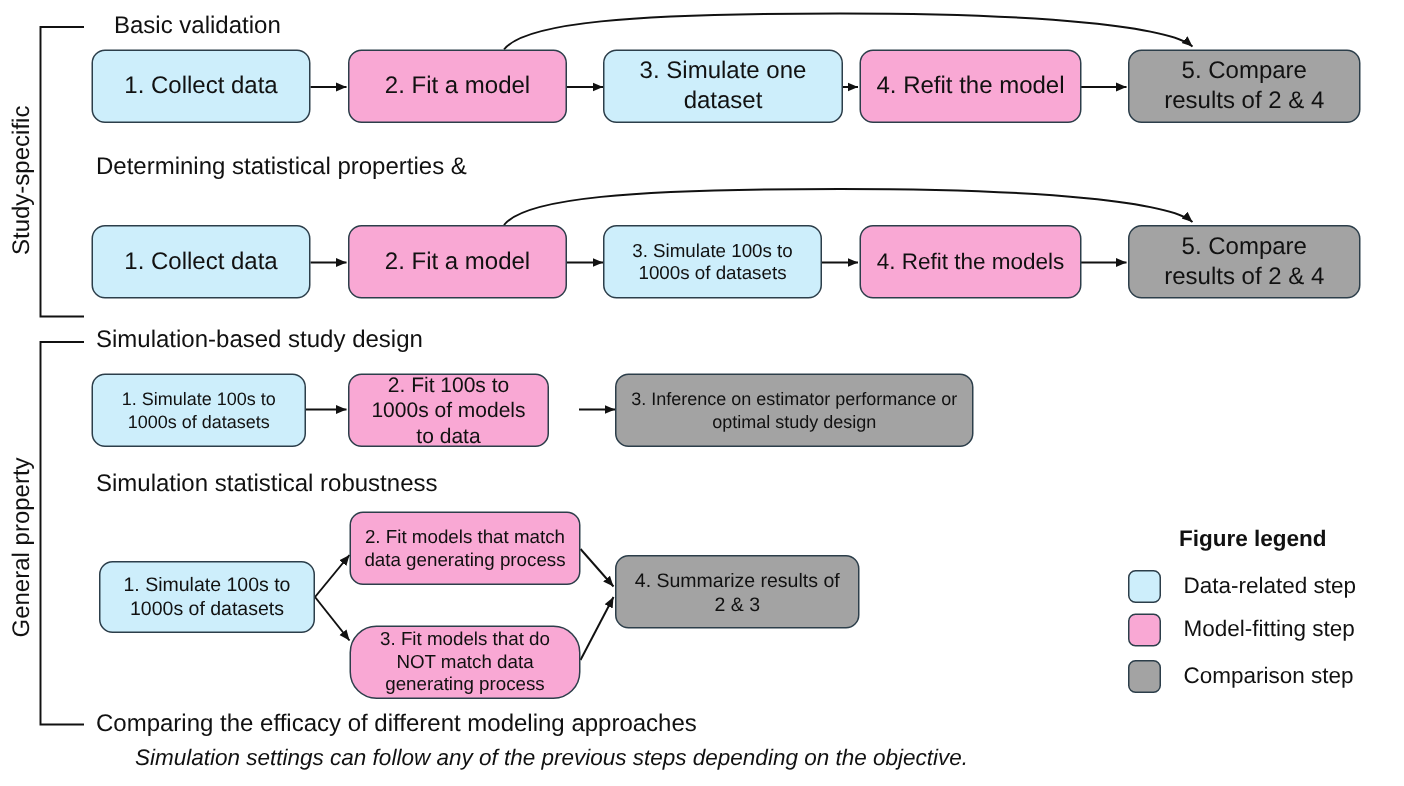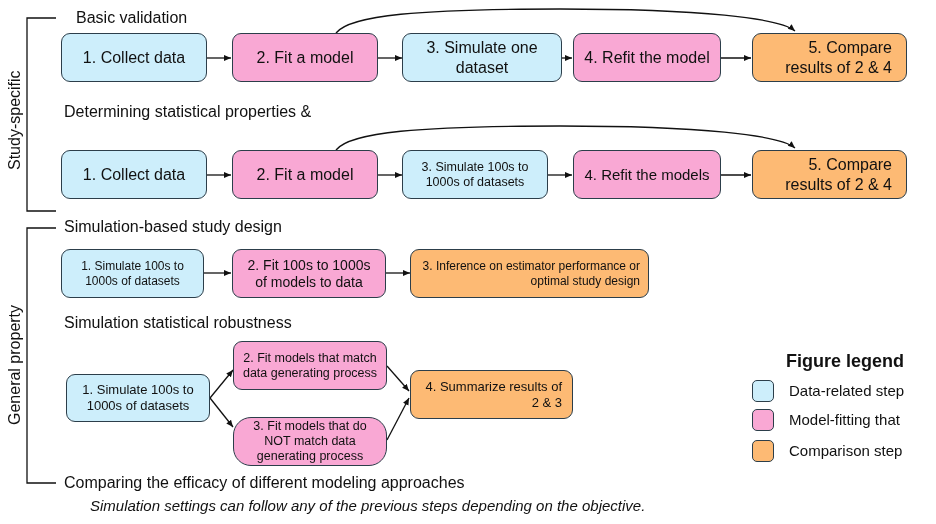--- a/index.html
+++ b/index.html
@@ -3,28 +3,28 @@
 <meta charset="utf-8">
 <style>
   html, body { margin:0; padding:0; background:#ffffff; }
   body { width:936px; height:524px; position:relative; overflow:hidden;
          font-family:"Liberation Sans", sans-serif; color:#111; }
   .box { position:absolute; box-sizing:border-box; border:1.5px solid #2c3e4a;
          border-radius:9px; display:flex; align-items:center; justify-content:center;
          text-align:center; line-height:1.2; color:#111; }
   .data { background:#cdeefb; }
   .model { background:#f9a8d4; }
-  .cmp { background:#fdba74;text-align:right; }
+  .cmp { background:#a3a3a3; }
   .f16 { font-size:16px; }
   .f13 { font-size:12.5px; }
   .f12 { font-size:12px; }
   .heading { position:absolute; font-size:16px; white-space:nowrap; line-height:1.25; }
   .vlabel { position:absolute; font-size:16px; transform:rotate(-90deg); transform-origin:left top; white-space:nowrap; }
   svg.lines { position:absolute; left:0; top:0; }
-  .legend-title { position:absolute; font-weight:bold; font-size:18px; }
+  .legend-title { position:absolute; font-weight:bold; font-size:15px; }
   .legend-swatch { position:absolute; width:22px; height:22px; box-sizing:border-box;
                    border:1.5px solid #2c3e4a; border-radius:5px; }
   .legend-label { position:absolute; font-size:15px; white-space:nowrap; }
   .note { position:absolute; font-style:italic; font-size:15px; white-space:nowrap; }
 </style>
 </head>
 <body>
 
 <svg class="lines" width="936" height="524">
   <defs>
@@ -72,33 +72,33 @@
   <div>Determining statistical properties &amp;</div>
 </div>
 <div class="box data f16" style="left:61px; top:150px; width:146px; height:49px;">1. Collect data</div>
 <div class="box model f16" style="left:232px; top:150px; width:146px; height:49px;">2. Fit a model</div>
 <div class="box data f13" style="left:402px; top:150px; width:146px; height:49px; padding:0 10px;">3. Simulate 100s to 1000s of datasets</div>
 <div class="box model f16" style="left:573px; top:150px; width:148px; height:49px; font-size:15px;">4. Refit the models</div>
 <div class="box cmp f16" style="left:752px; top:150px; width:155px; height:49px; padding:0 14px;">5. Compare results of 2 &amp; 4</div>
 
 <div class="heading" style="left:64px; top:217px;">Simulation-based study design</div>
 <div class="box data f12" style="left:61px; top:249px; width:143px; height:49px; padding:0 12px;">1. Simulate 100s to 1000s of datasets</div>
-<div class="box model" style="left:232px; top:249px; width:154px; height:49px; font-size:14px; padding:0 8px;">2. Fit 100s to 1000s of models to data</div>
+<div class="box model" style="left:232px; top:249px; width:134px; height:49px; font-size:14px; padding:0 8px;">2. Fit 100s to 1000s of models to data</div>
 <div class="box cmp f12" style="left:410px; top:249px; width:239px; height:49px; padding:0 8px;">3. Inference on estimator performance or optimal study design</div>
 
 <div class="heading" style="left:64px; top:313px;">Simulation statistical robustness</div>
 <div class="box data" style="left:66px; top:374px; width:144px; height:48px; font-size:13px; padding:0 14px;">1. Simulate 100s to 1000s of datasets</div>
 <div class="box model" style="left:233px; top:341px; width:154px; height:49px; font-size:12.5px; padding:0 6px;">2. Fit models that match data generating process</div>
 <div class="box model" style="left:233px; top:417px; width:154px; height:49px; font-size:12.5px; padding:0 10px;border-radius:18px;">3. Fit models that do NOT match data generating process</div>
 <div class="box cmp" style="left:410px; top:370px; width:163px; height:49px; font-size:13px; padding:0 10px;">4. Summarize results of 2 &amp; 3</div>
 
 <div class="heading" style="left:64px; top:473px;">Comparing the efficacy of different modeling approaches</div>
 <div class="note" style="left:90px; top:497px;">Simulation settings can follow any of the previous steps depending on the objective.</div>
 
 <div>
   <div class="legend-title" style="left:786px; top:351px;">Figure legend</div>
   <div class="legend-swatch data" style="left:752px; top:380px;"></div>
   <div class="legend-label" style="left:789px; top:382px;">Data-related step</div>
   <div class="legend-swatch model" style="left:752px; top:409px;"></div>
-  <div class="legend-label" style="left:789px; top:411px;">Model-fitting that</div>
+  <div class="legend-label" style="left:789px; top:411px;">Model-fitting step</div>
   <div class="legend-swatch cmp" style="left:752px; top:440px;"></div>
   <div class="legend-label" style="left:789px; top:442px;">Comparison step</div>
 </div>
 
 </body></html>

